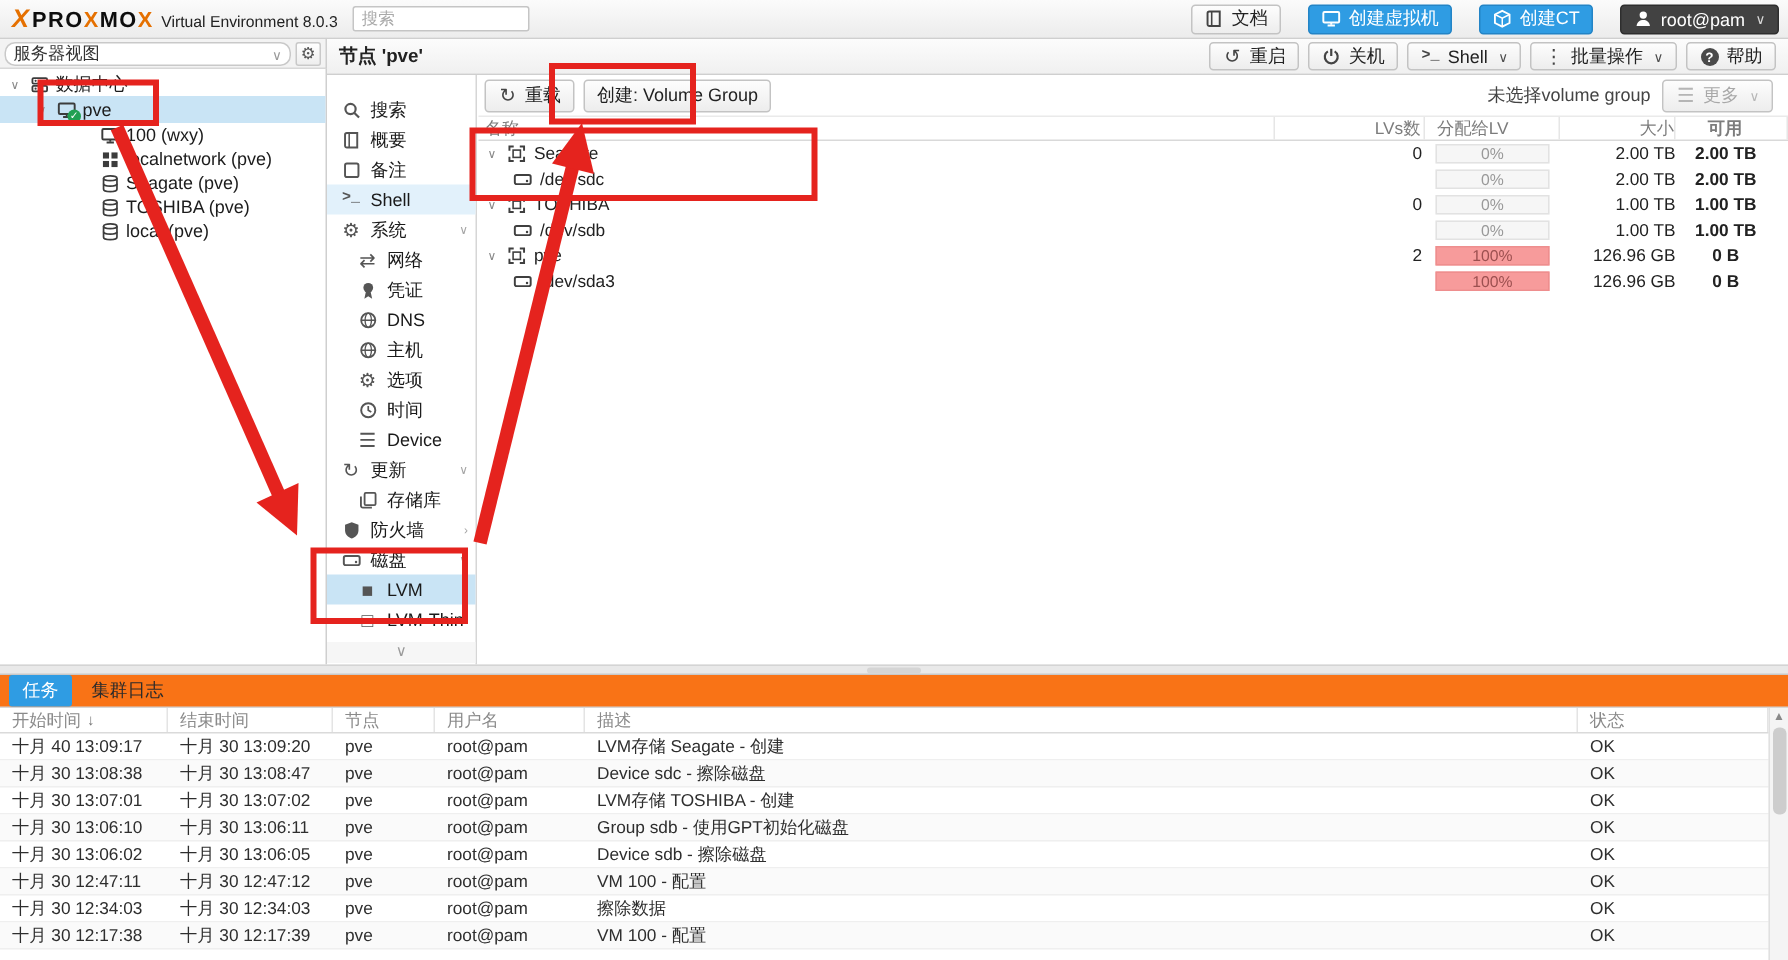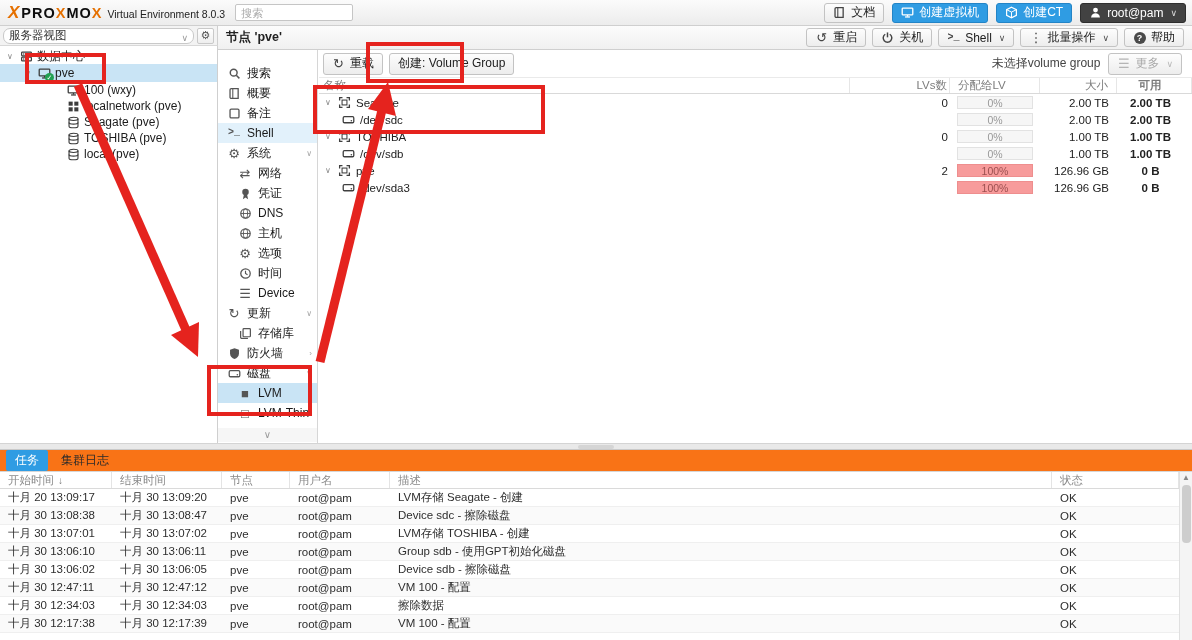--- a/index.html
+++ b/index.html
@@ -15,21 +15,21 @@
 
   
   #topbar { position:absolute; top:0; left:0; right:0; height:26px; background:linear-gradient(#fbfbfb,#ececec); border-bottom:1px solid #cfcfcf; display:flex; align-items:center; padding:0 6px; }
   .logo { display:flex; align-items:baseline; gap:1px; margin-left:2px; }
   .logo-mark { color:#e57000; font-weight:bold; font-size:17px; font-style:italic; margin-right:1px; }
   .logo-word { font-weight:bold; font-size:14.5px; letter-spacing:1px; color:#0d0d0d; }
   .logo-word .lg-x { color:#e57000; }
   .logo-sub { font-size:10.5px; color:#222; margin-left:4px; }
   #global-search { width:118px; height:17px; margin-left:10px; border:1px solid #c5c5c5; border-radius:2px; padding:0 5px; font-size:11px; background:#fff; color:#333; }
   #global-search::placeholder { color:#a9a9a9; }
-  .tb-right { margin-left:auto; display:flex; gap:8px; align-items:center; }
+  .tb-right { margin-left:auto; display:flex; gap:18px; align-items:center; }
 
   .btn { display:inline-flex; align-items:center; gap:5px; background:linear-gradient(#fdfdfd,#ededed); border:1px solid #c3c3c3; border-radius:3px; height:20px; padding:0 8px; font-size:12px; color:#222; white-space:nowrap; cursor:default; }
   .btn .icn { width:13px; height:13px; color:#444; }
   .btn.blue { background:#2f9ce3; border-color:#2384c6; color:#fff; }
   .btn.blue .icn { color:#fff; }
   .btn.dark { background:#424242; border-color:#2e2e2e; color:#fff; }
   .btn.dark .icn { color:#fff; }
   .btn .dd { font-size:9px; color:inherit; opacity:.8; margin-left:2px; }
   .btn.disabled { color:#a8a8a8; }
   .btn.disabled .icn { color:#b5b5b5; }
@@ -71,21 +71,21 @@
   #main-toolbar .btn { height:22px; }
   .mt-right { margin-left:auto; display:flex; align-items:center; gap:8px; padding-right:6px; }
   #no-sel-text { color:#444; font-size:12px; }
 
   .grid-hd { height:16px; display:flex; align-items:center; border-bottom:1px solid #d9d9d9; color:#7c7c7c; font-size:11.5px; }
   .grid-hd > div { border-right:1px solid #e6e6e6; height:100%; display:flex; align-items:center; }
   .grow { height:17px; display:flex; align-items:center; font-size:11.5px; color:#222; }
   .c-name { flex:1; display:flex; align-items:center; gap:4px; padding-left:4px; overflow:hidden; }
   .c-lvs  { width:100px; justify-content:flex-end; text-align:right; padding-right:2px; display:flex; align-items:center; }
   .c-alloc{ width:90px; display:flex; justify-content:center; align-items:center; }
-  .c-size { width:77px; justify-content:flex-end; text-align:right; padding-right:8px; display:flex; align-items:center; }
+  .c-size { width:77px; justify-content:flex-end; text-align:right; padding-right:0; display:flex; align-items:center; }
   .c-free { width:75px; justify-content:center; text-align:right; padding-right:8px; display:flex; align-items:center;font-weight:bold; }
   .grid-hd .c-alloc { justify-content:flex-start; padding-left:8px; }
   .gind { width:14px; flex:none; }
   .grow .icn { color:#3f3f3f; width:15px; }
   .pbar { width:76px; height:13px; line-height:12px; text-align:center; font-size:10.5px; background:#f6f6f6; border:1px solid #e2e2e2; color:#999; }
   .pbar.full { background:#f79b9b; border-color:#ee8e8e; color:#9c5050; }
 
   
   #splitter { position:absolute; top:443px; left:0; right:0; height:7px; background:#e9e9e9; border-top:1px solid #d4d4d4; border-bottom:1px solid #c9c9c9; }
   #splitter .handle { position:absolute; left:578px; top:1px; width:36px; height:4px; background:#d5d5d5; border-radius:2px; }
@@ -621,21 +621,21 @@
       </div>
     <div class="k5">
         <span>描述</span>
       </div>
     <div class="k6">
         <span>状态</span>
       </div>
   </div>
   <div id="task-rows">
       <div class="trow">
-        <div class="k1">十月 20 13:09:17</div>
+        <div class="k1">十月 40 13:09:17</div>
         <div class="k2">十月 30 13:09:20</div>
         <div class="k3">pve</div>
         <div class="k4">root@pam</div>
         <div class="k5">LVM存储 Seagate - 创建</div>
         <div class="k6">OK</div>
       </div>
       <div class="trow">
         <div class="k1">十月 30 13:08:38</div>
         <div class="k2">十月 30 13:08:47</div>
         <div class="k3">pve</div>

